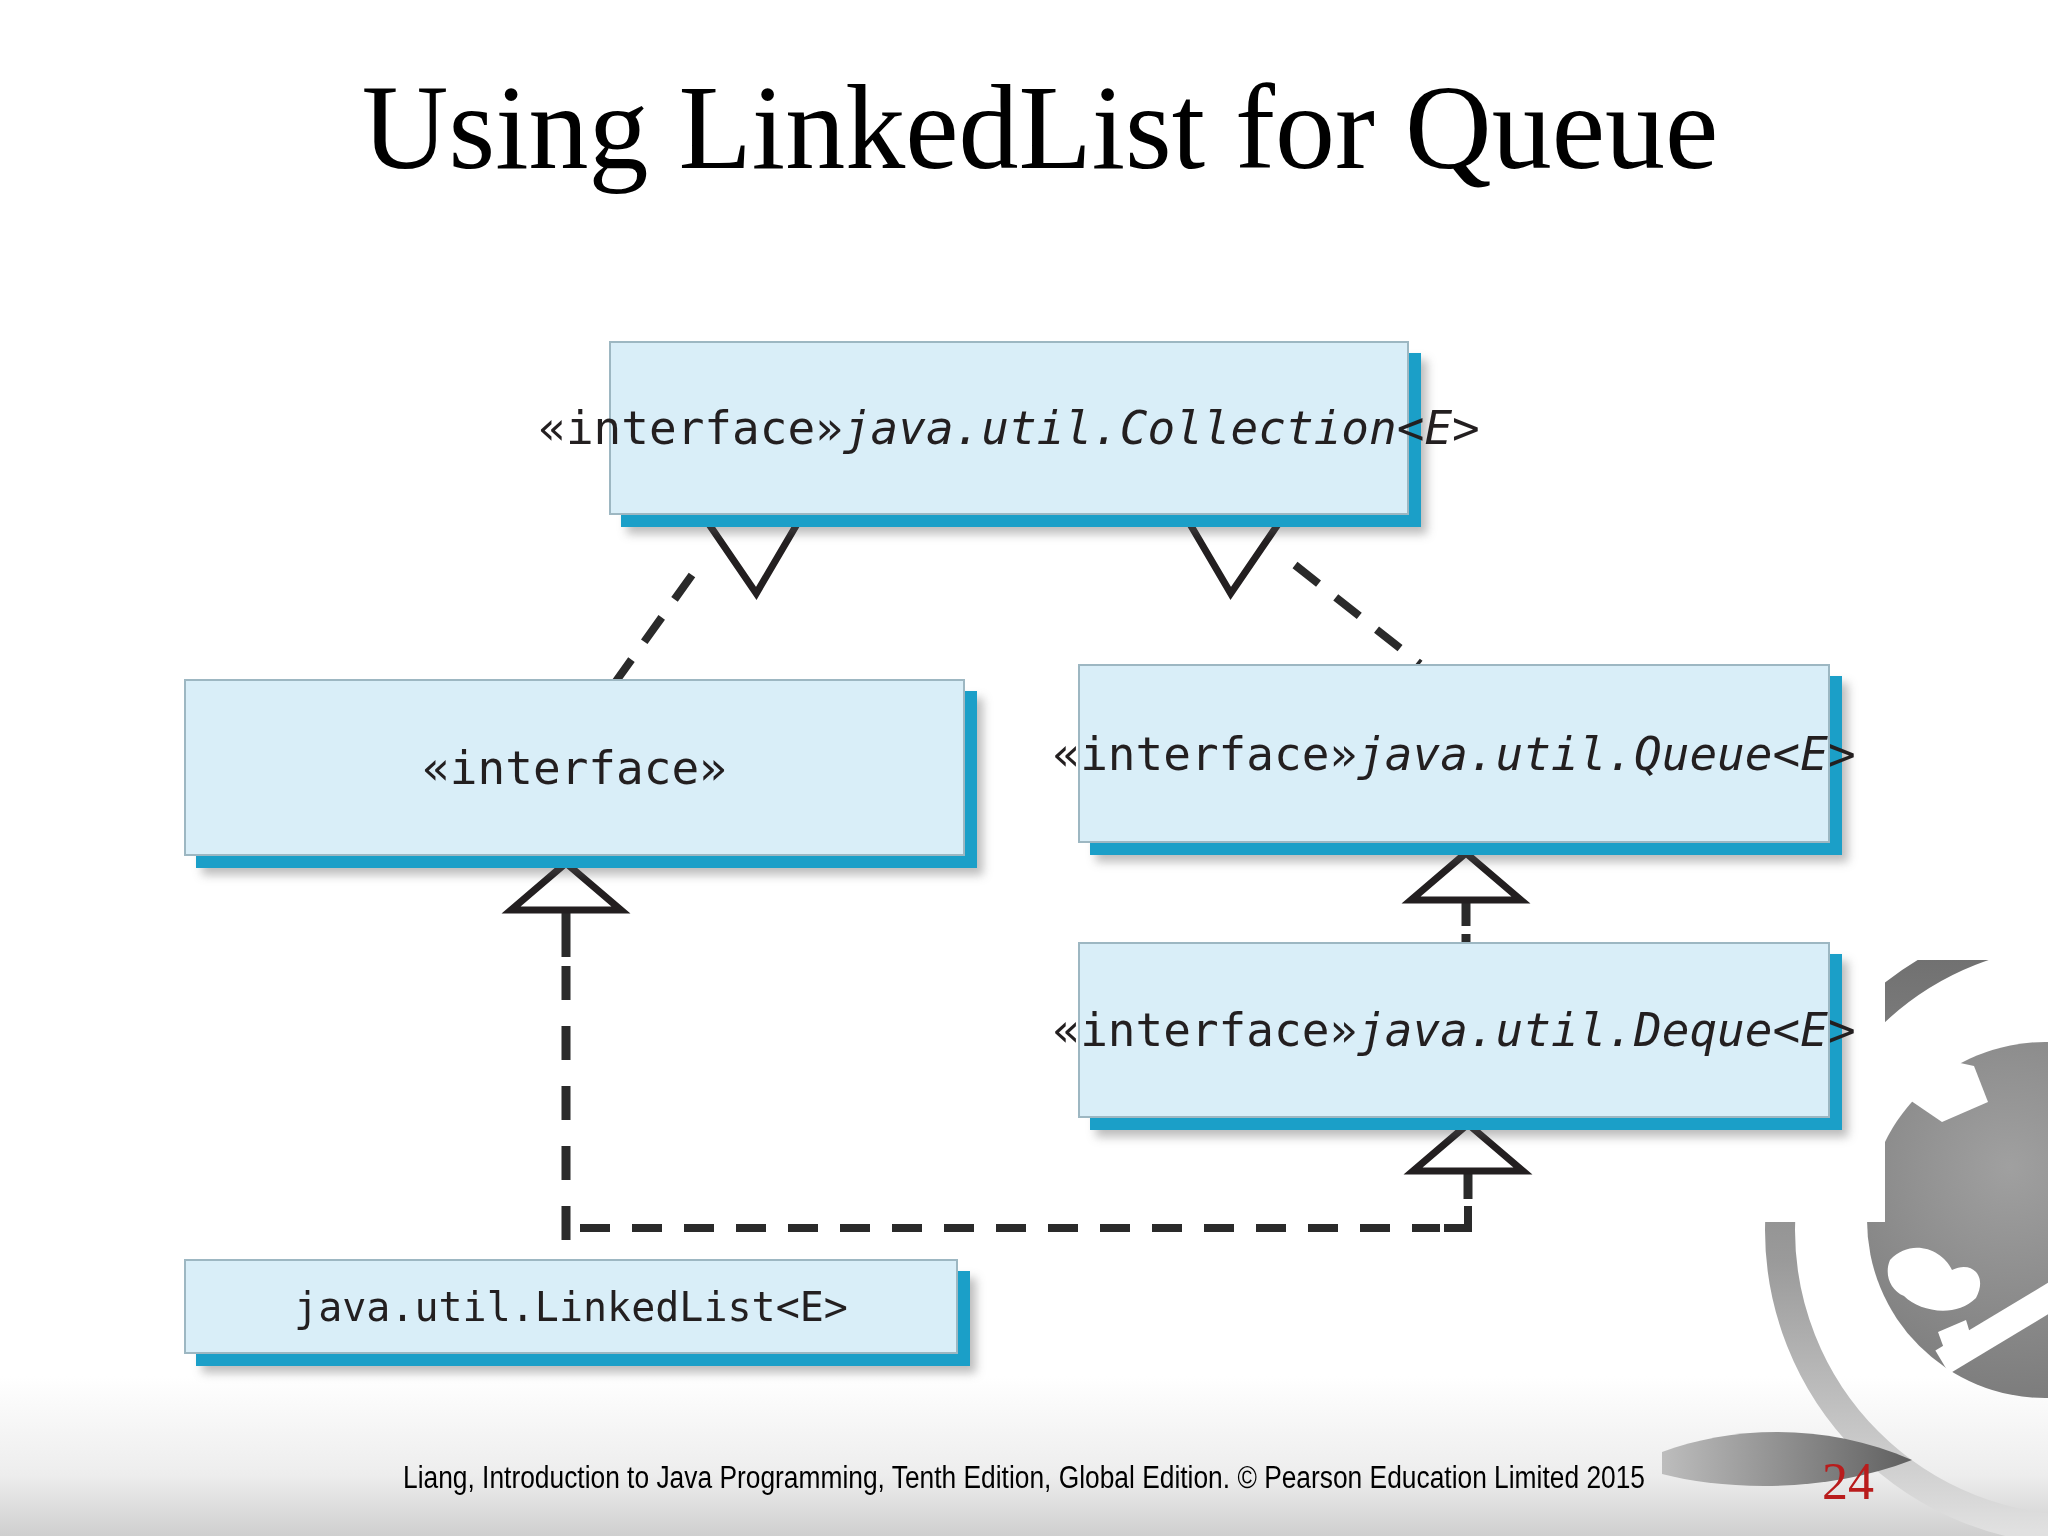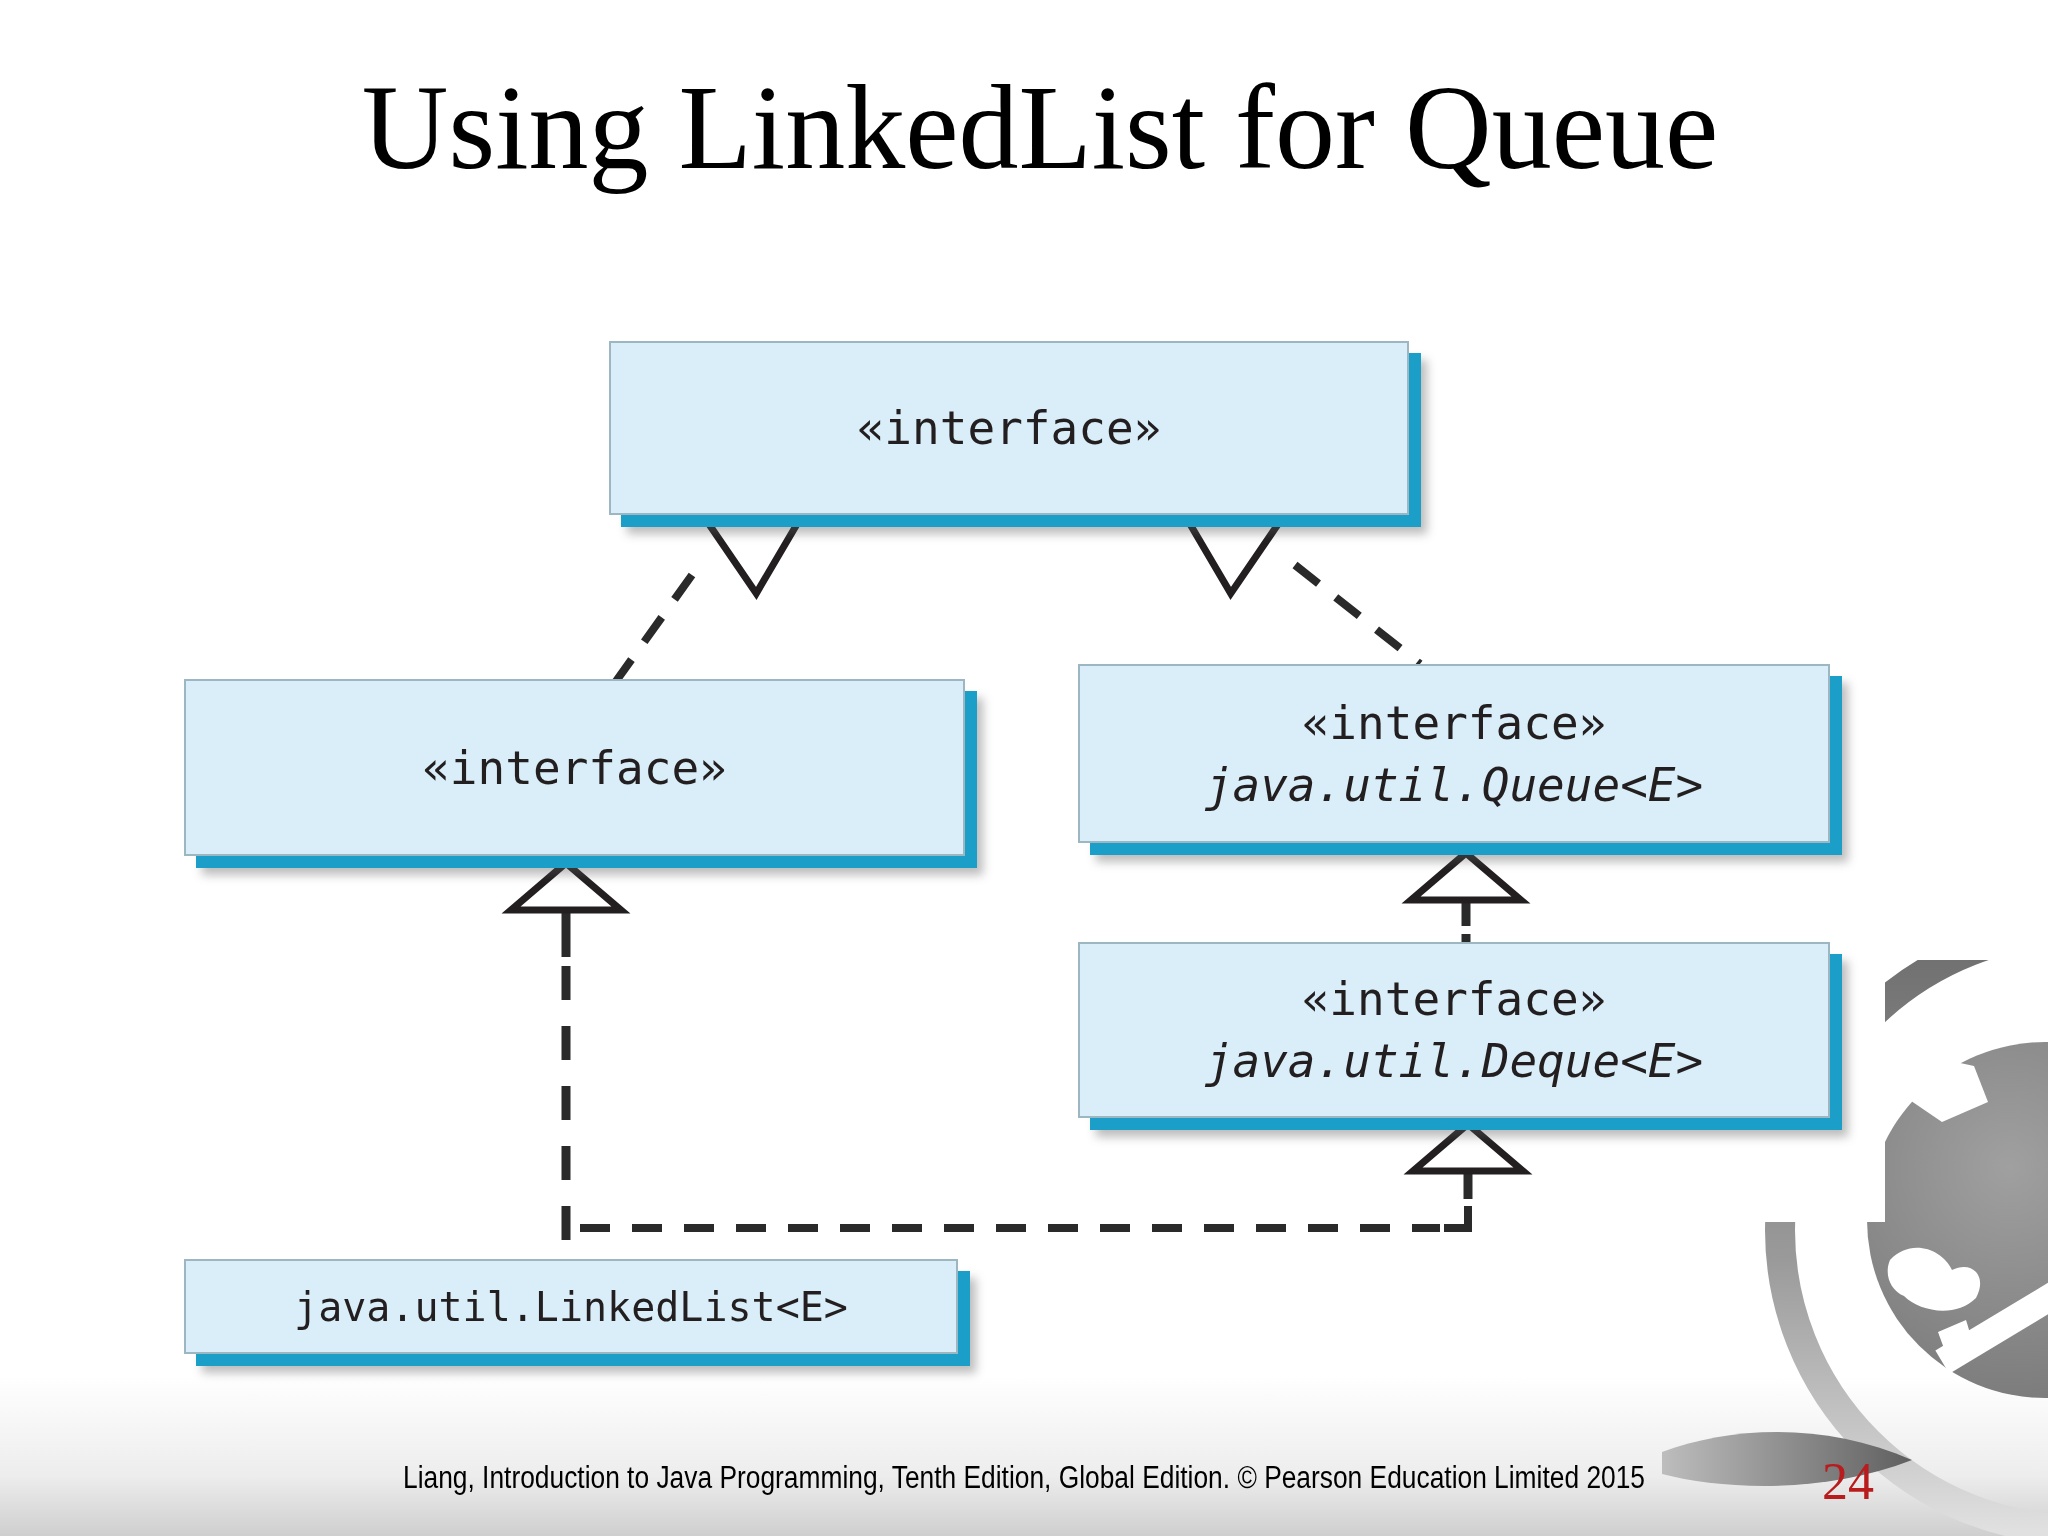--- a/index.html
+++ b/index.html
@@ -18,21 +18,21 @@
     text-align:center;
     font-family:"Liberation Serif", serif;
     font-size:120px; line-height:140px; color:#000;
     z-index:5; white-space:nowrap;padding-left:16px;
   }
   
   .uml-box{
     position:absolute; box-sizing:border-box;
     background:#d9eef8; border:2px solid #9db7c2;
     box-shadow:12px 12px 0 #1b9fc8, 18px 19px 9px rgba(90,90,90,.40);
-    display:flex; flex-direction:column; justify-content:center; align-items:center;
+    display:flex; flex-direction:row; justify-content:center; align-items:center;
     font-family:"DejaVu Sans Mono", monospace;
     font-size:46px; line-height:62px; color:#231f20;
     z-index:4; white-space:nowrap;
   }
   .uml-box .iname{font-style:italic;}
   #box-collection{left:609px; top:341px; width:800px; height:174px;}
   #box-list      {left:184px; top:679px; width:781px; height:177px;}
   #box-queue     {left:1078px;top:664px; width:752px; height:179px;}
   #box-deque     {left:1078px;top:942px; width:752px; height:176px;}
   #box-linkedlist{left:184px; top:1259px;width:774px; height:95px; font-size:40px;}
@@ -105,20 +105,21 @@
       <polygon points="0,0 -55,47 55,47" transform="translate(566,863)"></polygon>
       <polygon points="0,0 -55,47 55,47" transform="translate(1466,853)"></polygon>
       <polygon points="0,0 -55,47 55,47" transform="translate(1468,1124)"></polygon>
     </g>
   </svg>
 
   <div class="title">Using LinkedList for Queue</div>
 
   <div class="uml-box" id="box-collection">
     <span>«interface»</span>
+    <span class="iname">java.util.Collection&lt;E&gt;</span>
   </div>
 
   <div class="uml-box" id="box-list">
     <span>«interface»</span>
   </div>
 
   <div class="uml-box" id="box-queue">
     <span>«interface»</span>
     <span class="iname">java.util.Queue&lt;E&gt;</span>
   </div>

